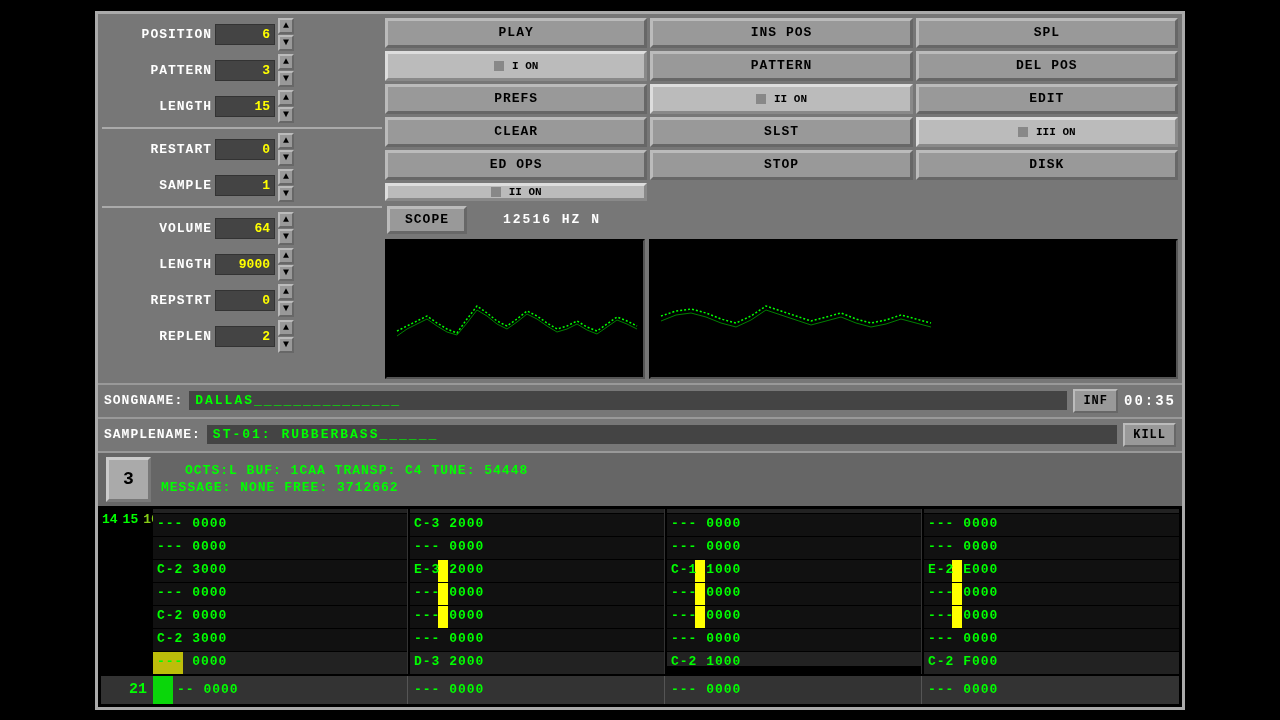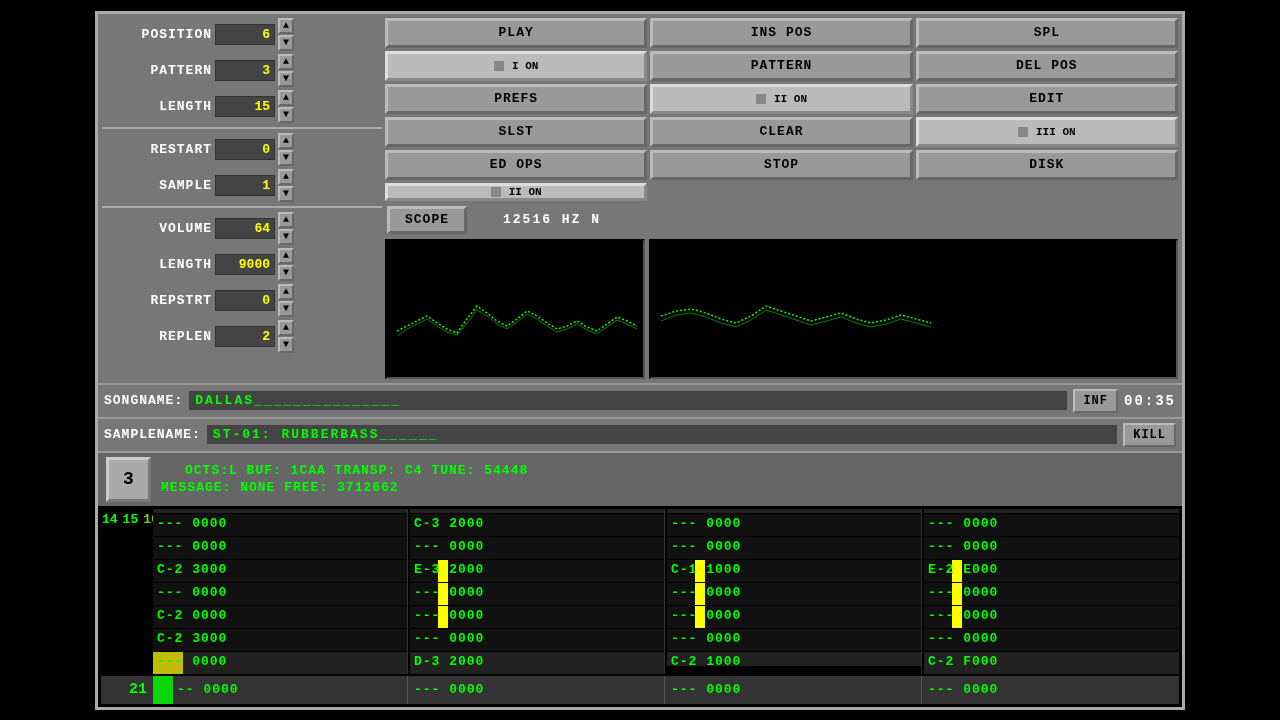--- a/index.html
+++ b/index.html
@@ -293,22 +293,22 @@
 
         <div class="big-btn">PATTERN</div>
         <div class="big-btn">DEL POS</div>
         <div class="big-btn">PREFS</div>
         <div class="on-btn">
           <span class="on-indicator" style="background:#888;"></span>
           <span>II ON</span>
         </div>
 
         <div class="big-btn">EDIT</div>
+        <div class="big-btn">CLEAR</div>
         <div class="big-btn">SLST</div>
-        <div class="big-btn">CLEAR</div>
         <div class="on-btn">
           <span class="on-indicator" style="background:#888;"></span>
           <span>III ON</span>
         </div>
 
         <div class="big-btn">ED OPS</div>
         <div class="big-btn" style="position:relative;">STOP</div>
         <div class="big-btn">DISK</div>
         <div class="on-btn">
           <span class="on-indicator" style="background:#888;"></span>

